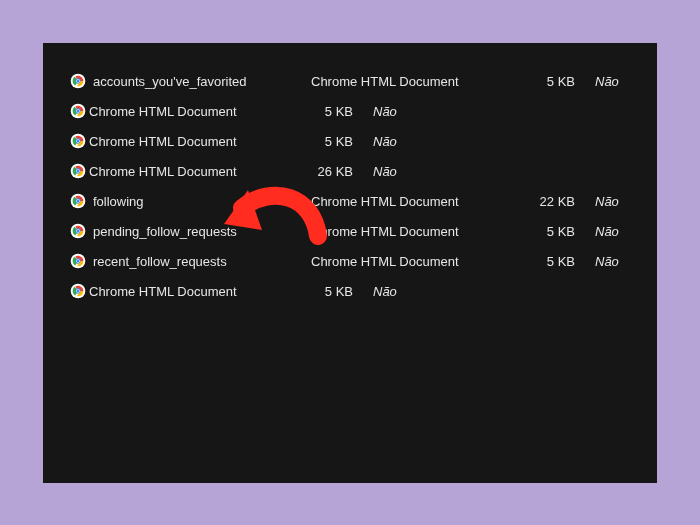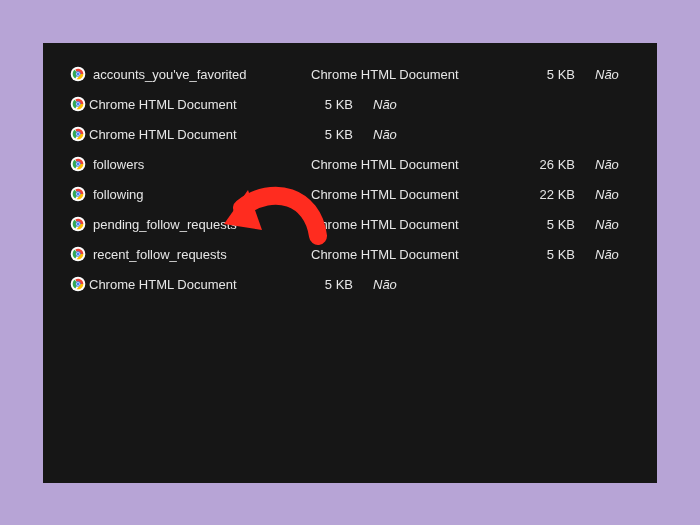--- a/index.html
+++ b/index.html
@@ -20,21 +20,21 @@
       height: 440px;
       background: #161616;
       color: #e6e6e6;
       padding-top: 16px;
     }
     .file-list {
       width: 100%;
     }
     .row {
       display: flex;
-      align-items: center;
+      align-items: flex-end;
       height: 30px;
       padding-left: 24px;
       cursor: default;
     }
     .icon-cell {
       width: 22px;
       display: flex;
       align-items: center;
       justify-content: center;
       flex-shrink: 0;
@@ -121,21 +121,20 @@
             <circle cx="24" cy="24" r="22" fill="#fff"></circle>
             <path fill="#EA4335" d="M24 8c8.8 0 16 7.2 16 16H24l-8-13.8C18.3 8.8 21 8 24 8z"></path>
             <path fill="#4285F4" d="M24 16c4.4 0 8 3.6 8 8s-3.6 8-8 8-8-3.6-8-8 3.6-8 8-8z"></path>
             <path fill="#34A853" d="M8 24c0-5 2.3-9.5 6-12.4L24 24l-8 13.8C11.3 34.9 8 29.8 8 24z"></path>
             <path fill="#FBBC05" d="M40 24c0 8.8-7.2 16-16 16-1.4 0-2.7-.2-4-.5L32 24h8z"></path>
             <circle cx="24" cy="24" r="7" fill="#4285F4"></circle>
             <circle cx="24" cy="24" r="5.5" fill="#fff"></circle>
             <circle cx="24" cy="24" r="4" fill="#4285F4"></circle>
           </svg>
       </span>
-      <span class="name-cell">followers</span>
       <span class="type-cell">Chrome HTML Document</span>
       <span class="size-cell">26 KB</span>
       <span class="extra-cell">Não</span>
     </div>
 
     <div class="row">
       <span class="icon-cell">
         <svg class="chrome-svg" viewBox="0 0 48 48">
             <circle cx="24" cy="24" r="22" fill="#fff"></circle>
             <path fill="#EA4335" d="M24 8c8.8 0 16 7.2 16 16H24l-8-13.8C18.3 8.8 21 8 24 8z"></path>

